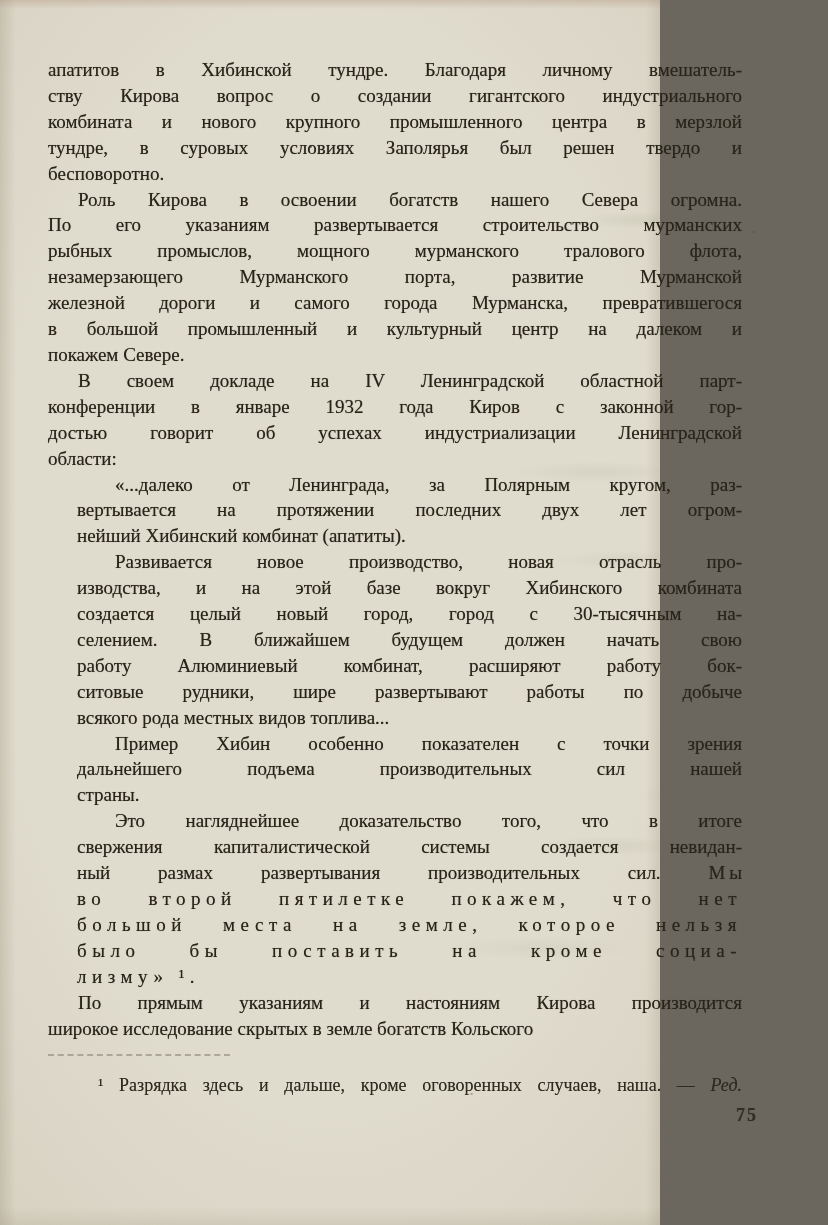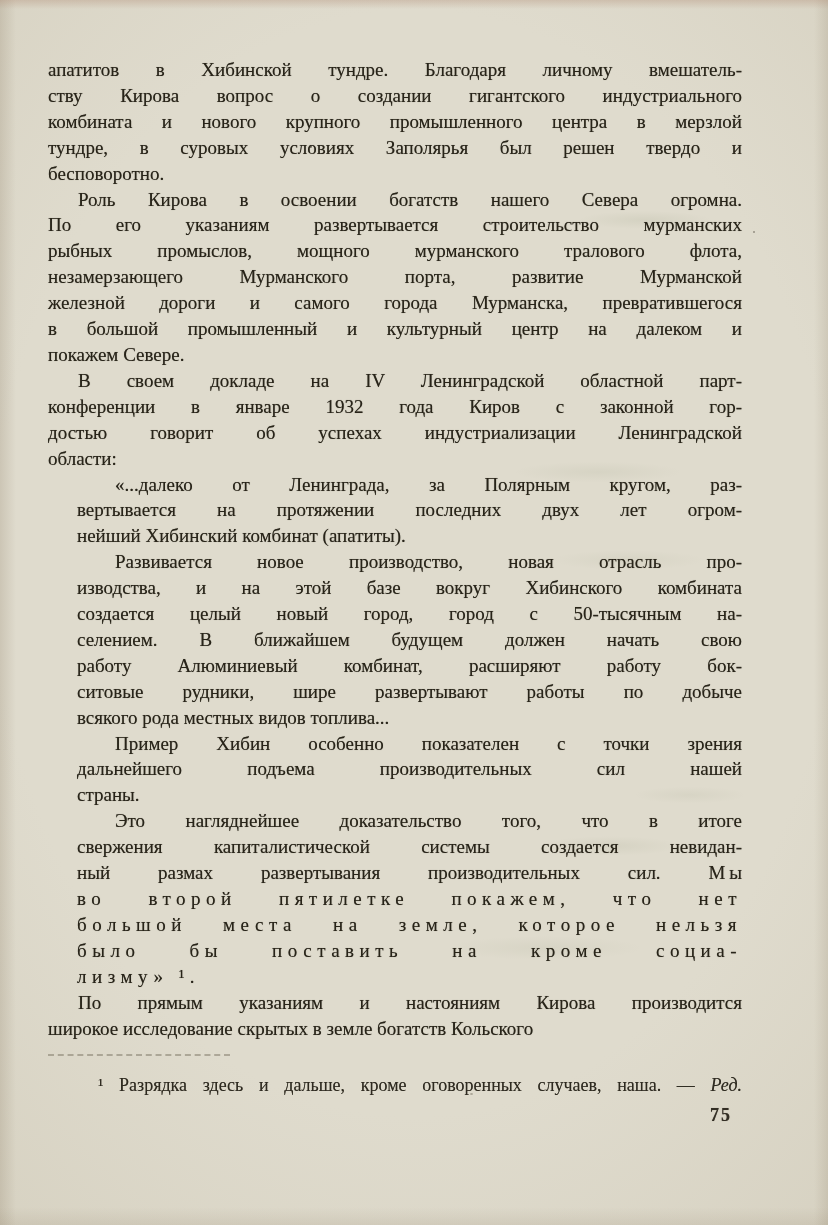--- a/index.html
+++ b/index.html
@@ -2,21 +2,21 @@
 <html><head>
 <meta charset="utf-8">
 <style>
   html,body{margin:0;padding:0;}
   body{
     width:828px;height:1225px;overflow:hidden;
     background:#6b675e;
     font-family:"Liberation Serif","DejaVu Serif",serif;
   }
   .page{
-    position:relative;width:828px;height:1225px;
+    position:relative;width:660px;height:1225px;
     background:
       linear-gradient(180deg, rgba(176,139,116,0.34) 0px, rgba(176,139,116,0) 9px),
       linear-gradient(90deg,  rgba(128,111,86,0.20) 0px, rgba(128,111,86,0) 16px),
       linear-gradient(270deg, rgba(128,111,86,0.16) 0px, rgba(128,111,86,0) 14px),
       linear-gradient(0deg,   rgba(128,111,86,0.12) 0px, rgba(128,111,86,0) 18px),
       radial-gradient(ellipse 92% 82% at 50% 46%, #dfdbcd 55%, #d7d2c2 86%, #cec8b6 100%);
     background-color:#d9d4c5;
   }
   
   .stains{
@@ -53,21 +53,21 @@
     border-top:2px dashed rgba(98,90,73,0.40);
   }
   .footnote{
     position:absolute;left:48px;top:1074px;width:694px;
     font-size:18px;line-height:22px;color:#2e2a20;
     text-align:justify;text-align-last:justify;text-indent:50px;
     text-shadow:0 0 .6px rgba(46,42,32,0.5);
   }
   .footnote i{font-style:italic;}
   .page-num{
-    position:absolute;left:710px;top:1105px;
+    position:absolute;left:736px;top:1105px;
     font-size:18px;font-weight:bold;letter-spacing:2px;color:#332e24;
     text-shadow:0 0 .7px rgba(51,46,36,0.6);
   }
 </style>
 </head>
 <body>
 
 <div class="page">
   <div class="stains"></div>
   <div class="speck s1"></div>
@@ -103,21 +103,21 @@
 
     <div class="para q">
       <div class="line j ind">«...далеко от Ленинграда, за Полярным кругом, раз-</div>
       <div class="line j">вертывается на протяжении последних двух лет огром-</div>
       <div class="line last">нейший Хибинский комбинат (апатиты).</div>
     </div>
 
     <div class="para q">
       <div class="line j ind">Развивается новое производство, новая отрасль про-</div>
       <div class="line j">изводства, и на этой базе вокруг Хибинского комбината</div>
-      <div class="line j">создается целый новый город, город с 50-тысячным на-</div>
+      <div class="line j">создается целый новый город, город с 30-тысячным на-</div>
       <div class="line j">селением. В ближайшем будущем должен начать свою</div>
       <div class="line j">работу Алюминиевый комбинат, расширяют работу бок-</div>
       <div class="line j">ситовые рудники, шире развертывают работы по добыче</div>
       <div class="line last">всякого рода местных видов топлива...</div>
     </div>
 
     <div class="para q">
       <div class="line j ind">Пример Хибин особенно показателен с точки зрения</div>
       <div class="line j">дальнейшего подъема производительных сил нашей</div>
       <div class="line last">страны.</div>

